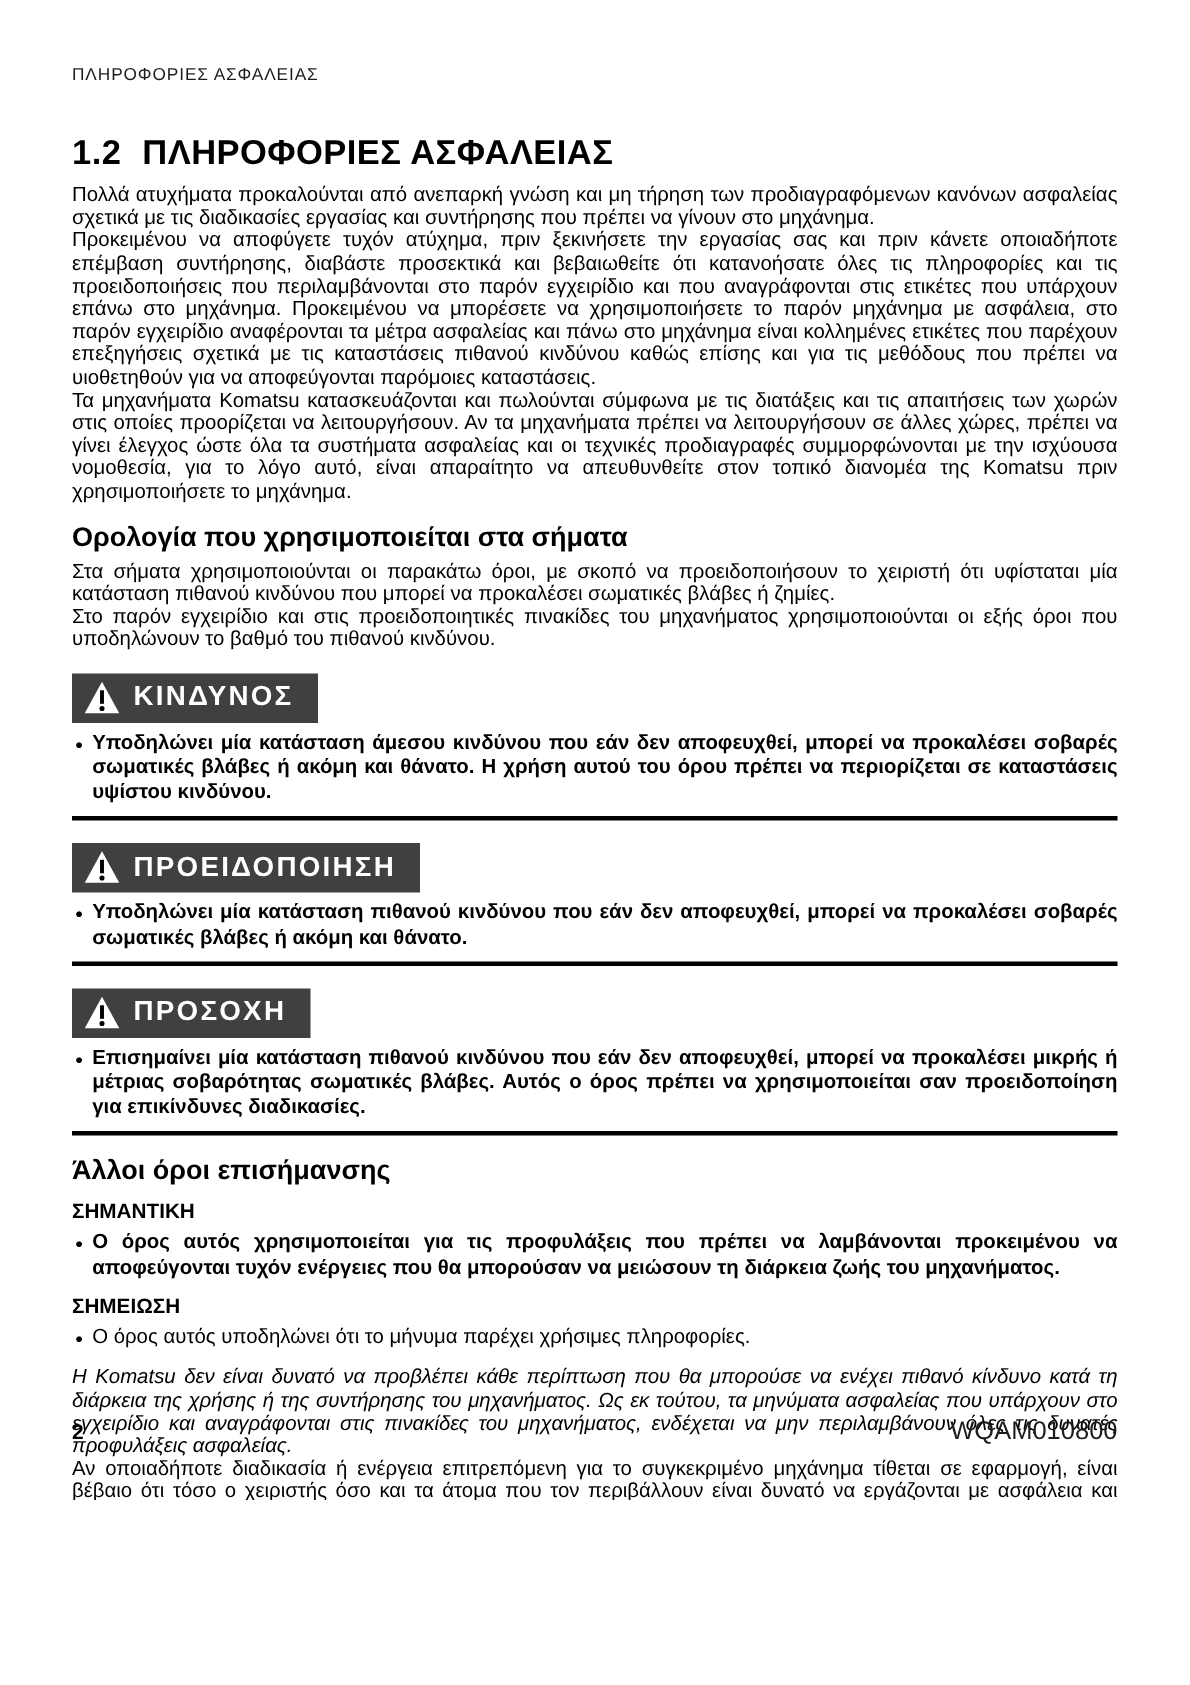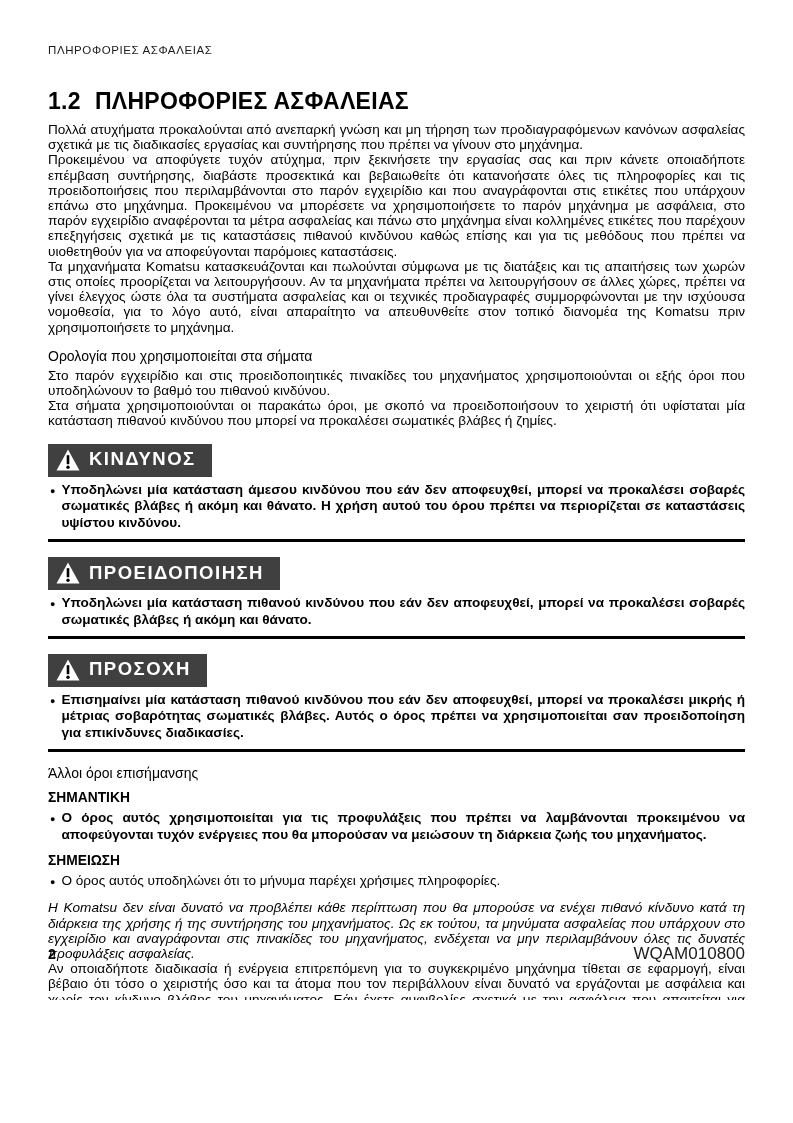--- a/index.html
+++ b/index.html
@@ -34,22 +34,22 @@
     letter-spacing: 0.3px;
   }
   .section-title .sec-num { margin-right: 14px; }
   .body {
     font-size: 13.6px;
     line-height: 15.2px;
     text-align: justify;
     margin: 0;
   }
   .subheading {
-    font-size: 14px;
-    font-weight: normal;
+    font-size: 18px;
+    font-weight: bold;
     margin: 13px 0 4px 0;
   }
   .warn-section { margin-top: 15px; }
   .warn-label-box {
     display: inline-flex;
     align-items: center;
     background: #404040;
     color: #fff;
     padding: 3px 16px 4px 8px;
     min-height: 26px;
@@ -119,22 +119,22 @@
     <h1 class="section-title">
       <span class="sec-num">1.2</span>
       <span class="sec-text">ΠΛΗΡΟΦΟΡΙΕΣ ΑΣΦΑΛΕΙΑΣ</span>
     </h1>
 
     <p class="body">Πολλά ατυχήματα προκαλούνται από ανεπαρκή γνώση και μη τήρηση των προδιαγραφόμενων κανόνων ασφαλείας σχετικά με τις διαδικασίες εργασίας και συντήρησης που πρέπει να γίνουν στο μηχάνημα.</p>
     <p class="body">Προκειμένου να αποφύγετε τυχόν ατύχημα, πριν ξεκινήσετε την εργασίας σας και πριν κάνετε οποιαδήποτε επέμβαση συντήρησης, διαβάστε προσεκτικά και βεβαιωθείτε ότι κατανοήσατε όλες τις πληροφορίες και τις προειδοποιήσεις που περιλαμβάνονται στο παρόν εγχειρίδιο και που αναγράφονται στις ετικέτες που υπάρχουν επάνω στο μηχάνημα. Προκειμένου να μπορέσετε να χρησιμοποιήσετε το παρόν μηχάνημα με ασφάλεια, στο παρόν εγχειρίδιο αναφέρονται τα μέτρα ασφαλείας και πάνω στο μηχάνημα είναι κολλημένες ετικέτες που παρέχουν επεξηγήσεις σχετικά με τις καταστάσεις πιθανού κινδύνου καθώς επίσης και για τις μεθόδους που πρέπει να υιοθετηθούν για να αποφεύγονται παρόμοιες καταστάσεις.</p>
     <p class="body">Τα μηχανήματα Komatsu κατασκευάζονται και πωλούνται σύμφωνα με τις διατάξεις και τις απαιτήσεις των χωρών στις οποίες προορίζεται να λειτουργήσουν. Αν τα μηχανήματα πρέπει να λειτουργήσουν σε άλλες χώρες, πρέπει να γίνει έλεγχος ώστε όλα τα συστήματα ασφαλείας και οι τεχνικές προδιαγραφές συμμορφώνονται με την ισχύουσα νομοθεσία, για το λόγο αυτό, είναι απαραίτητο να απευθυνθείτε στον τοπικό διανομέα της Komatsu πριν χρησιμοποιήσετε το μηχάνημα.</p>
 
     <h2 class="subheading">Ορολογία που χρησιμοποιείται στα σήματα</h2>
+    <p class="body">Στα σήματα χρησιμοποιούνται οι παρακάτω όροι, με σκοπό να προειδοποιήσουν το χειριστή ότι υφίσταται μία κατάσταση πιθανού κινδύνου που μπορεί να προκαλέσει σωματικές βλάβες ή ζημίες.</p>
     <p class="body">Στο παρόν εγχειρίδιο και στις προειδοποιητικές πινακίδες του μηχανήματος χρησιμοποιούνται οι εξής όροι που υποδηλώνουν το βαθμό του πιθανού κινδύνου.</p>
-    <p class="body">Στα σήματα χρησιμοποιούνται οι παρακάτω όροι, με σκοπό να προειδοποιήσουν το χειριστή ότι υφίσταται μία κατάσταση πιθανού κινδύνου που μπορεί να προκαλέσει σωματικές βλάβες ή ζημίες.</p>
 
     <section class="warn-section">
       <div class="warn-label-box">
         <span class="warn-icon">
           <svg width="24" height="22" viewBox="0 0 24 22" aria-hidden="true">
             <polygon points="12,0.5 23.5,21.5 0.5,21.5" fill="#ffffff"></polygon>
             <rect x="10.7" y="6.2" width="2.6" height="9" fill="#000000"></rect>
             <circle cx="12" cy="18.3" r="1.7" fill="#000000"></circle>
           </svg>
         </span>

